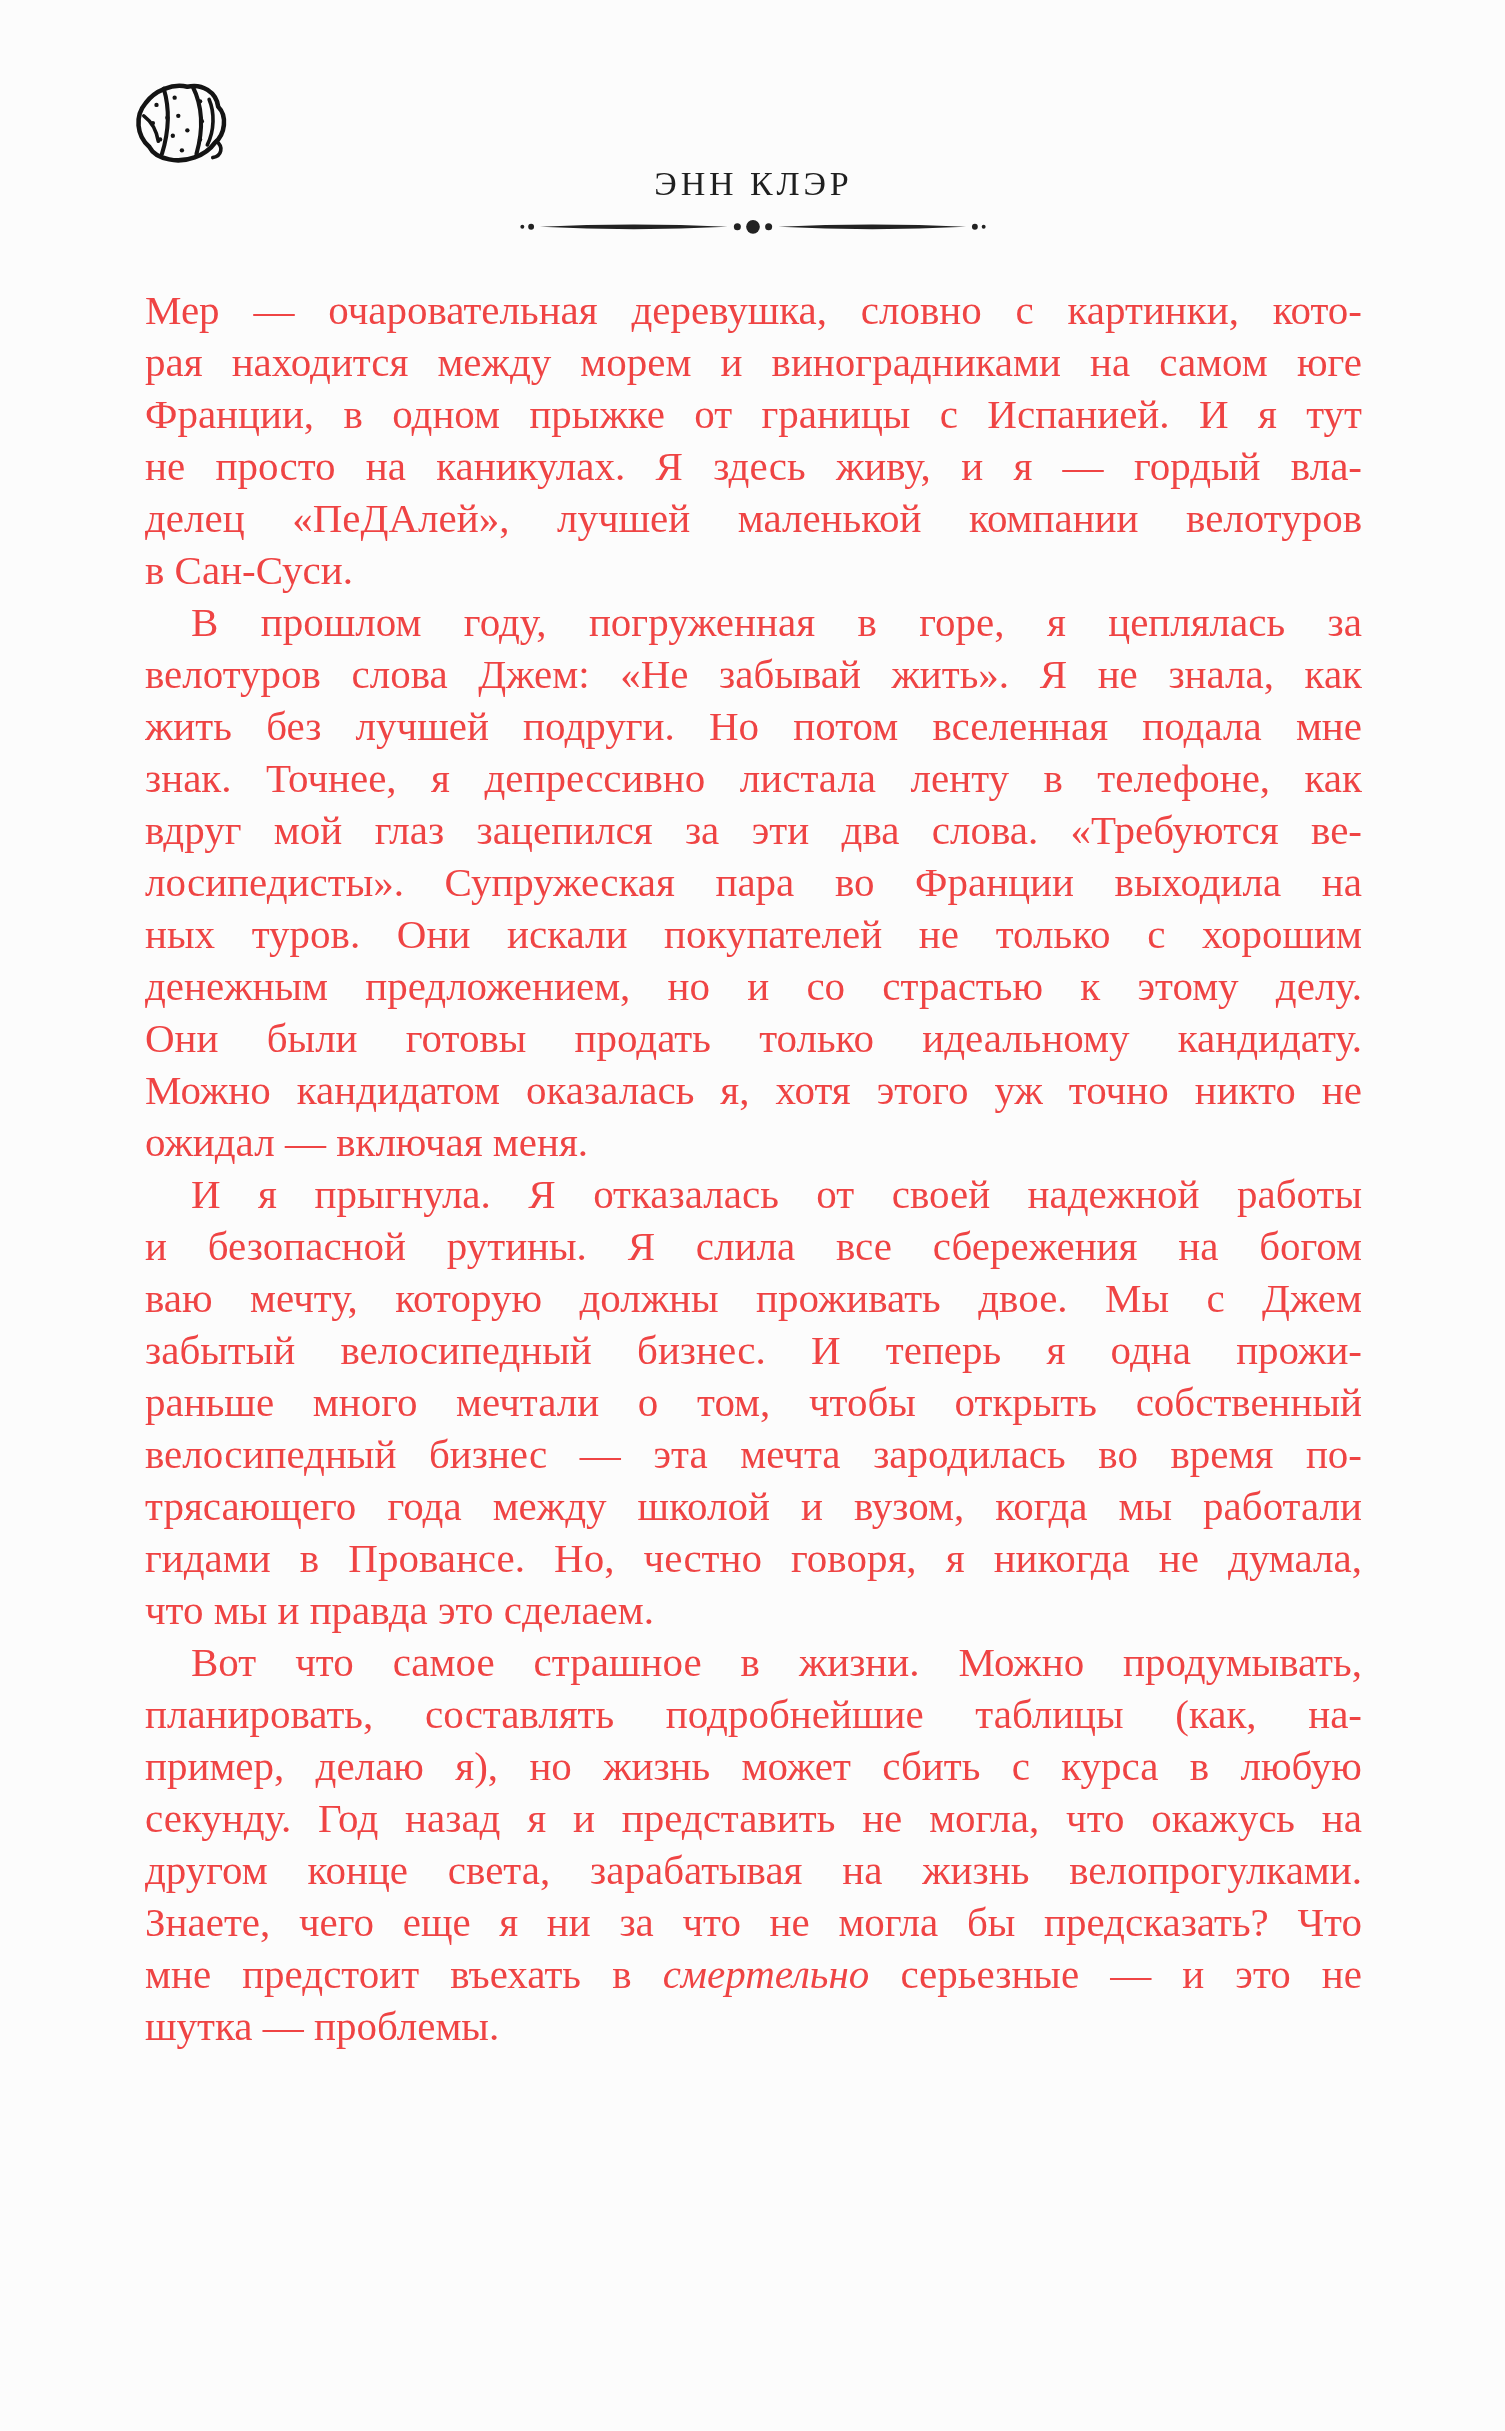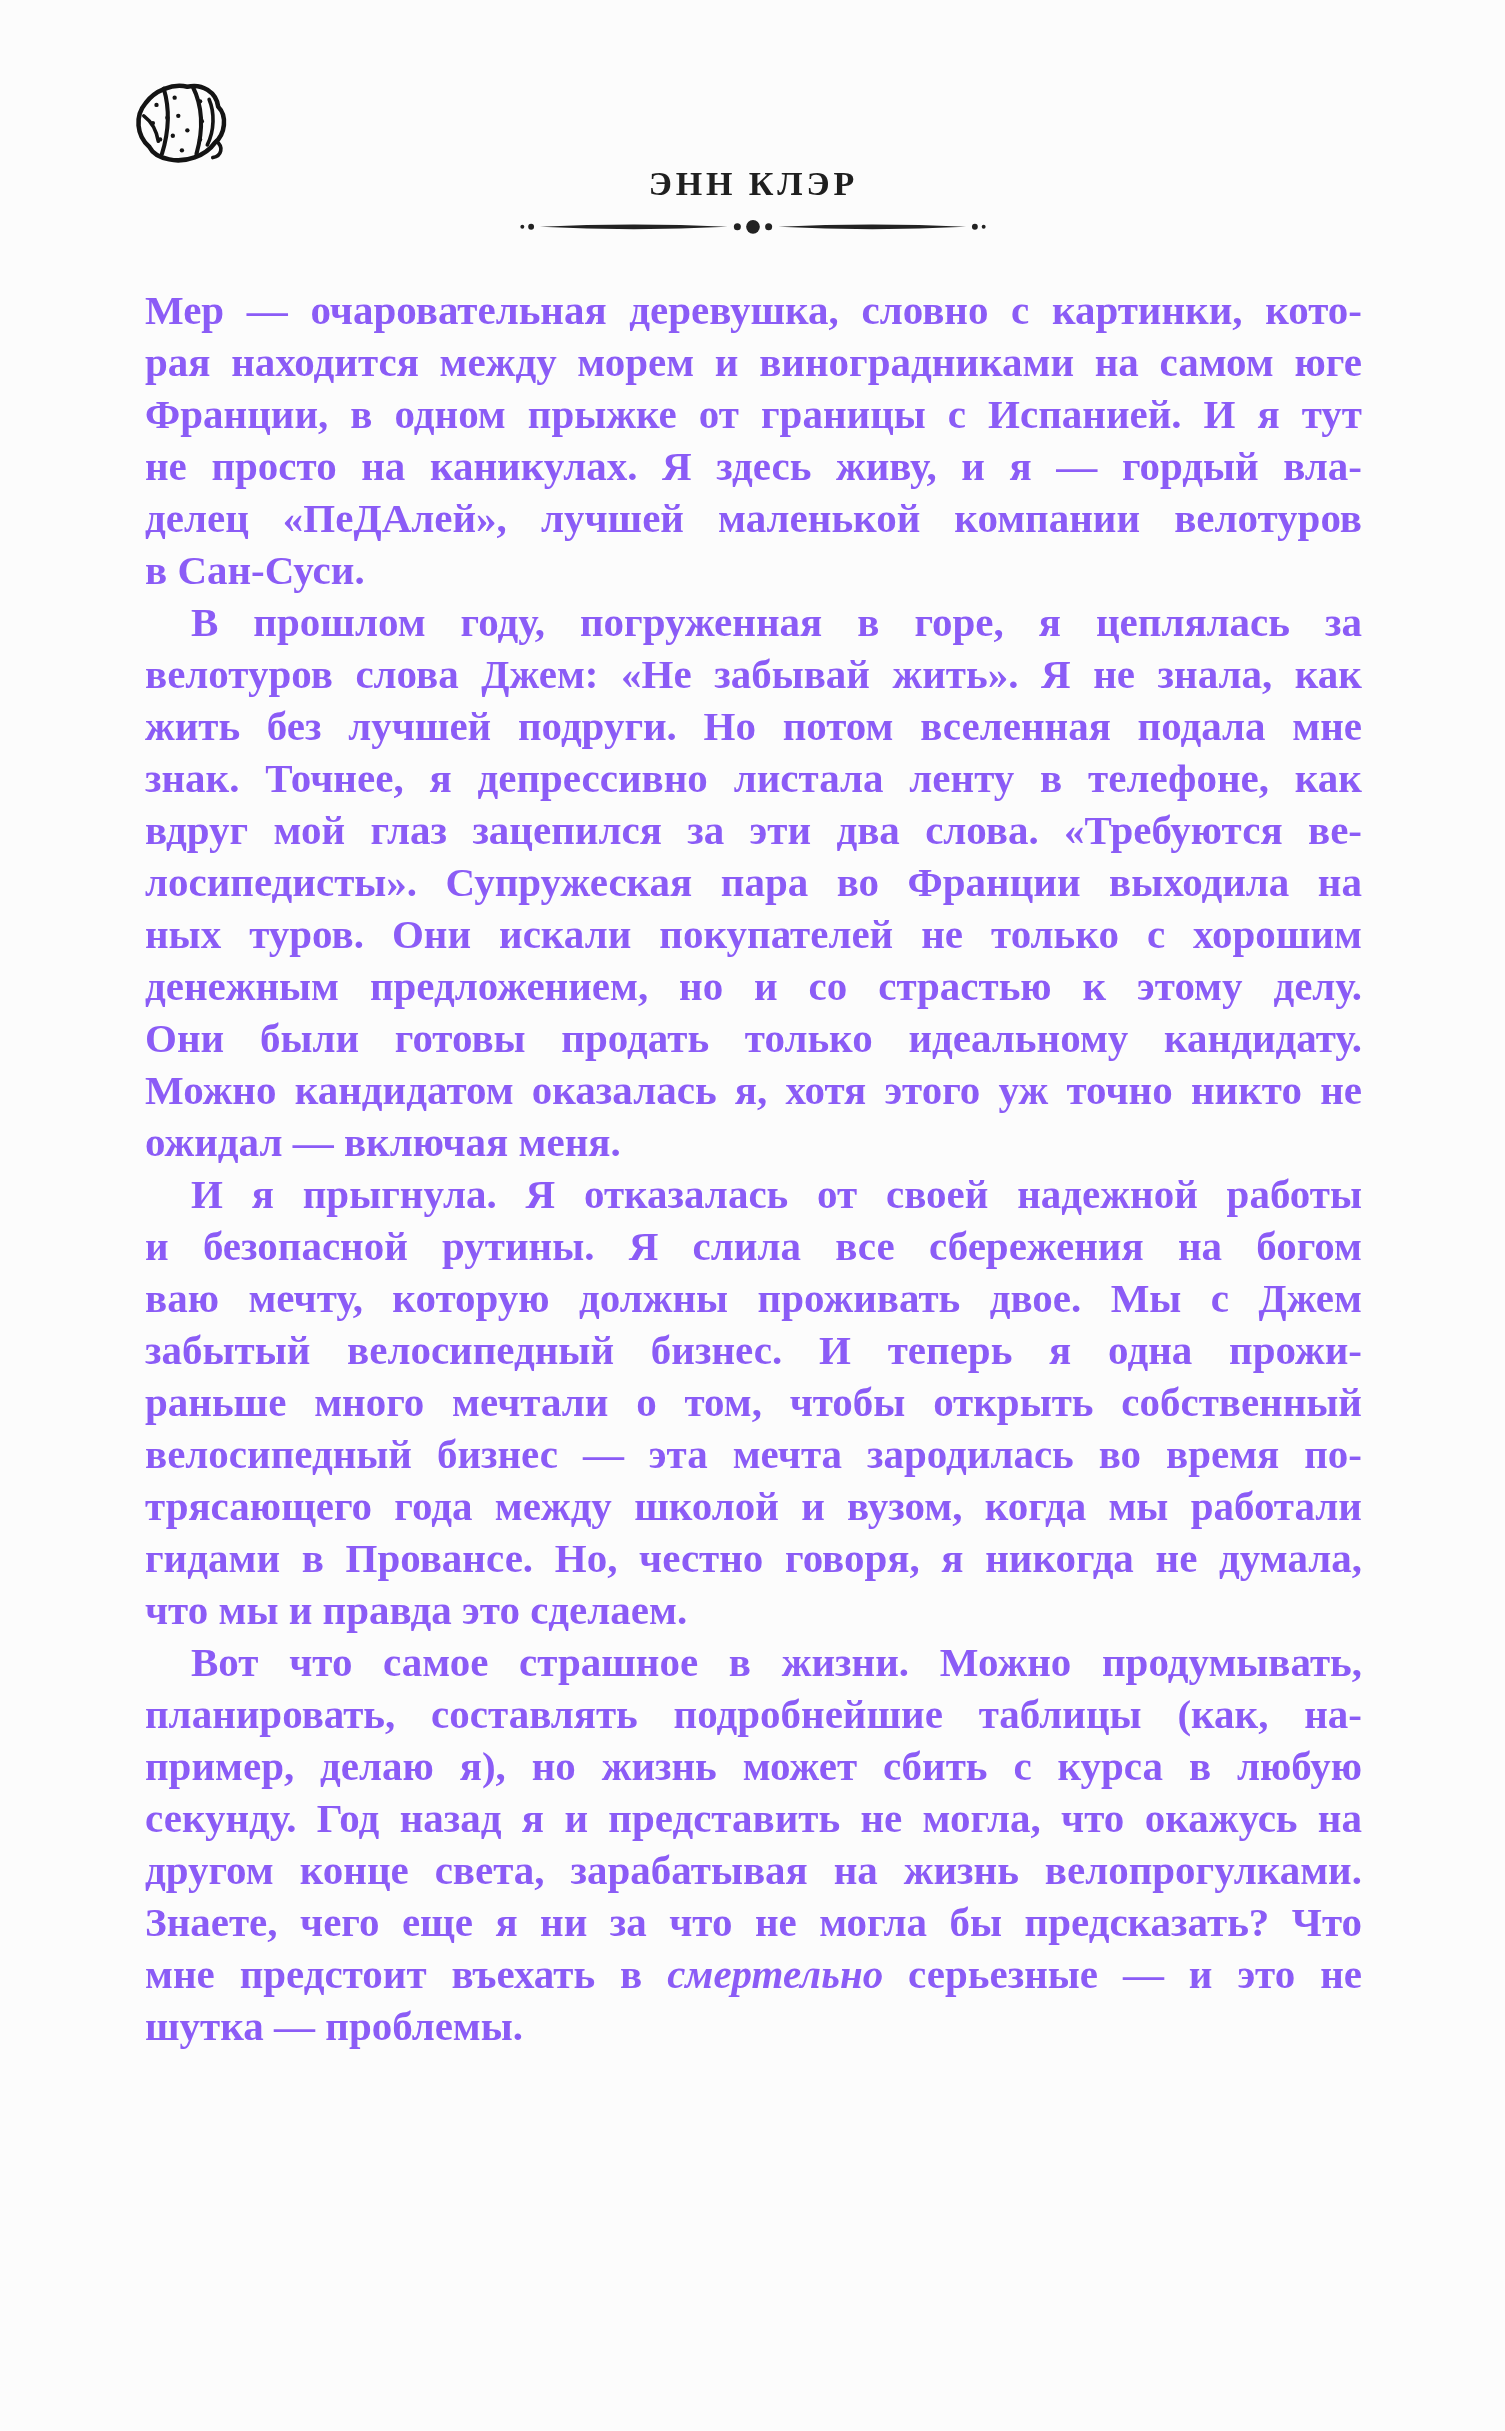--- a/index.html
+++ b/index.html
@@ -2,38 +2,38 @@
 <html><head>
 <meta charset="utf-8">
 <style>
   html,body{margin:0;padding:0;}
   body{
     width:1506px;height:2432px;
     background:#fcfcfc;
     font-family:"Liberation Serif","DejaVu Serif",serif;
     color:#1d1d1d;
   }
-  .page{position:relative;width:1466px;height:2432px;overflow:hidden;font-weight:bold;}
+  .page{position:relative;width:1466px;height:2432px;overflow:hidden;}
 
   .croissant{position:absolute;left:122px;top:65px;width:118px;height:118px;}
 
   .running-head{
     position:absolute;left:145px;top:165px;width:1217px;
     text-align:center;
     font-size:34px;letter-spacing:3.9px;
     color:#1f1f1f;
     white-space:nowrap;
   }
   .divider{position:absolute;left:518px;top:218px;width:470px;height:17.6px;}
 
   .page-body{
     position:absolute;left:145px;top:284px;width:1217px;
     font-size:41px;line-height:52px;
     text-align:justify;
-    color:#8b5cf6;
+    color:#ef4444;
   }
   .para{margin:0;padding:0;}
   .line{
     text-align:justify;
     text-align-last:justify;
     max-height:53px;overflow:hidden;
   }
   .line.last{text-align-last:left;}
   .line.first{text-indent:46px;}
   .line i{font-style:italic;}

